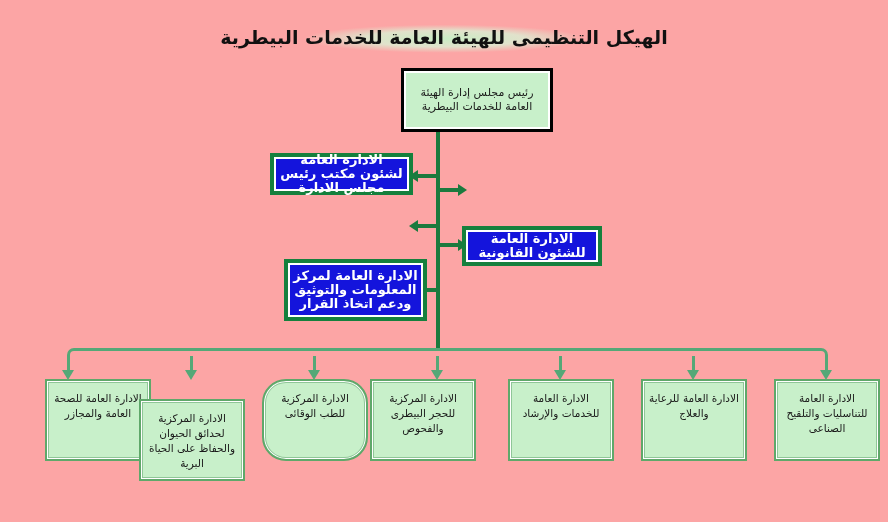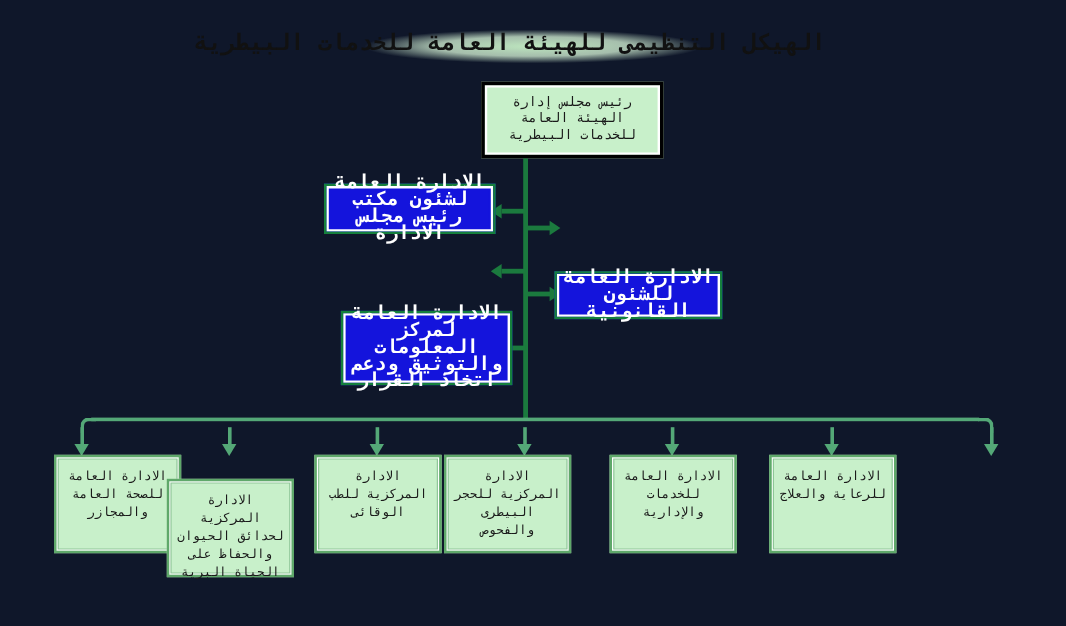--- a/index.html
+++ b/index.html
@@ -10,22 +10,21 @@
   body {
     font-family: "DejaVu Sans", sans-serif;
     width: 888px;
     height: 522px;
     overflow: hidden;
   }
   #chart-root {
     position: relative;
     width: 888px;
     height: 522px;
-    background: #0f172a;
-    font-family: Liberation Mono, monospace;
+    background: #fca5a5;
   }
 
   
   .title {
     position: absolute;
     left: 200px;
     top: 20px;
     width: 488px;
     height: 34px;
     line-height: 34px;
@@ -64,24 +63,24 @@
     box-shadow: inset 0 0 0 2px #ffffff, inset 0 0 0 3px #c8f0ca;
     color: #1a1a1a;
     font-size: 11px;
     line-height: 14px;
     font-weight: normal;
   }
 
   
   .node.staff {
     background: #1414dc;
-    border: 2px solid #15803d;
+    border: 4px solid #15803d;
     box-shadow: inset 0 0 0 2px #ffffff, inset 0 0 0 4px #1414dc;
     color: #ffffff;
-    font-size: 16px;
+    font-size: 13px;
     line-height: 14px;
     font-weight: bold;
   }
 
   
   .node.division {
     background: #c8f0ca;
     border: 2px solid #5fa86a;
     box-shadow: inset 0 0 0 1px #ffffff, inset 0 0 0 2px #8fc698;
     color: #1a1a1a;
@@ -211,30 +210,33 @@
   <div class="arrow down" style="left:820px; top:370px;"></div>
 
   <div class="node division" style="left:16px; top:379px; width:106px; height:82px;margin-left:29px;">
     <span class="label">الادارة العامة للصحة العامة والمجازر</span>
   </div>
 
   <div class="node division" style="left:139px; top:379px; width:106px; height:82px;margin-top:20px;">
     <span class="label">الادارة المركزية لحدائق الحيوان والحفاظ على الحياة البرية</span>
   </div>
 
-  <div class="node division" style="left:262px; top:379px; width:106px; height:82px;">
+  <div class="node division" style="left:262px; top:379px; width:106px; height:82px;border-radius:24px;">
     <span class="label">الادارة المركزية للطب الوقائى</span>
   </div>
 
   <div class="node division" style="left:370px; top:379px; width:106px; height:82px;">
     <span class="label">الادارة المركزية للحجر البيطرى والفحوص</span>
   </div>
 
   <div class="node division" style="left:508px; top:379px; width:106px; height:82px;">
-    <span class="label">الادارة العامة للخدمات والإدارية</span>
+    <span class="label">الادارة العامة للخدمات والإرشاد</span>
   </div>
 
   <div class="node division" style="left:641px; top:379px; width:106px; height:82px;">
     <span class="label">الادارة العامة للرعاية والعلاج</span>
   </div>
 
+  <div class="node division" style="left:774px; top:379px; width:106px; height:82px;">
+    <span class="label">الادارة العامة للتناسليات والتلقيح الصناعى</span>
+  </div>
 
 </div>
 
 </body></html>

